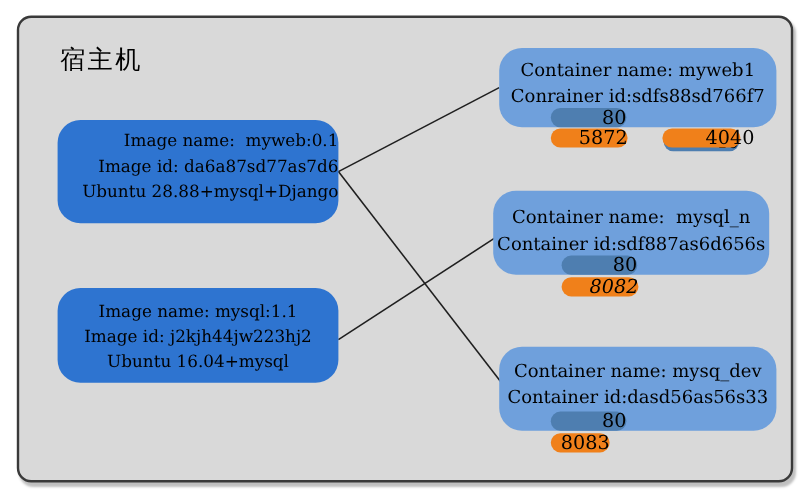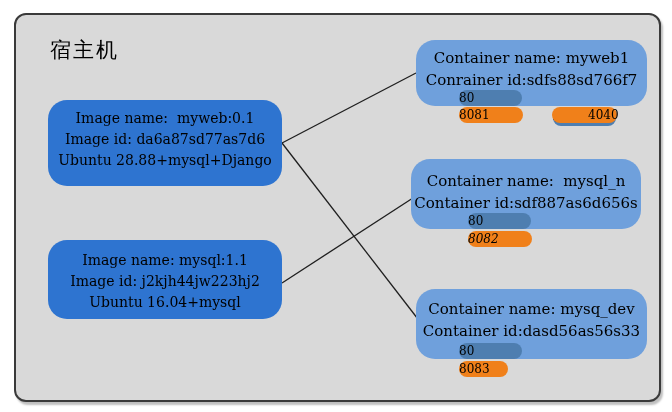--- a/index.html
+++ b/index.html
@@ -12,30 +12,30 @@
   html,body{background:var(--page-bg);}
   body{font-family:"DejaVu Serif","Liberation Serif",serif;color:var(--text);}
   .canvas{position:relative;width:672px;height:412px;background:var(--page-bg);overflow:hidden;}
   .host{position:absolute;left:14px;top:13px;width:647px;height:389px;
         background:var(--host-bg);border:2px solid var(--host-border);border-radius:12px;
         box-shadow:2px 3px 2px rgba(0,0,0,0.25);z-index:0;}
   .links{position:absolute;left:0;top:0;width:672px;height:412px;z-index:1;pointer-events:none;}
   .host-title{position:absolute;left:50px;top:36px;font-size:21px;letter-spacing:2px;z-index:2;}
   .box{position:absolute;z-index:2;text-align:center;border-radius:19px;}
   .img-box{width:234px;background:var(--image-box);}
-  .img-0{left:48px;top:100px;height:86px;padding-top:8px;}
+  .img-0{left:48px;top:100px;height:86px;padding-top:8px;text-align:right;}
   .img-1{left:48px;top:240px;height:79px;padding-top:10px;}
   .img-box .t{font-size:14px;line-height:21px;white-space:pre;}
   .cnt-box{background:var(--container-box);}
   .cnt-0{left:416px;top:40px;width:231px;height:66px;padding-top:7px;}
   .cnt-1{left:411px;top:159px;width:230px;height:70px;padding-top:11px;}
   .cnt-2{left:416px;top:289px;width:231px;height:70px;padding-top:9px;}
   .cnt-box .t{font-size:15px;line-height:22px;white-space:pre;}
   .pill{position:absolute;z-index:3;height:16px;border-radius:8px;
-        font-size:12px;line-height:16px;text-align:left;}
+        font-size:16px;line-height:16px;text-align:right;}
   .pblue{background:var(--port-container);}
   .porange{background:var(--port-host);}
 </style>
 </head>
 <body>
 
 <div class="canvas">
 
   <div class="host"></div>
 
@@ -57,21 +57,21 @@
     <div class="t">Image name: mysql:1.1</div>
     <div class="t">Image id: j2kjh44jw223hj2</div>
     <div class="t">Ubuntu 16.04+mysql</div>
   </div>
 
   <div class="box cnt-box cnt-0">
     <div class="t">Container name: myweb1</div>
     <div class="t">Conrainer id:sdfs88sd766f7</div>
   </div>
   <div class="pill pblue" style="left:459px;top:90px;width:63px;">80</div>
-  <div class="pill porange" style="left:459px;top:107px;width:64px;">8081</div>
+  <div class="pill porange" style="left:459px;top:107px;width:64px;">5872</div>
   <div class="pill pblue" style="left:553px;top:80px;width:63px;margin-top:30px;">40</div>
   <div class="pill porange" style="left:552px;top:107px;width:65px;padding-left:36px;">4040</div>
 
   <div class="box cnt-box cnt-1">
     <div class="t">Container name:  mysql_n</div>
     <div class="t">Container id:sdf887as6d656s</div>
   </div>
   <div class="pill pblue" style="left:468px;top:213px;width:63px;">80</div>
   <div class="pill porange" style="left:468px;top:231px;width:64px;font-style:italic;">8082</div>
 

